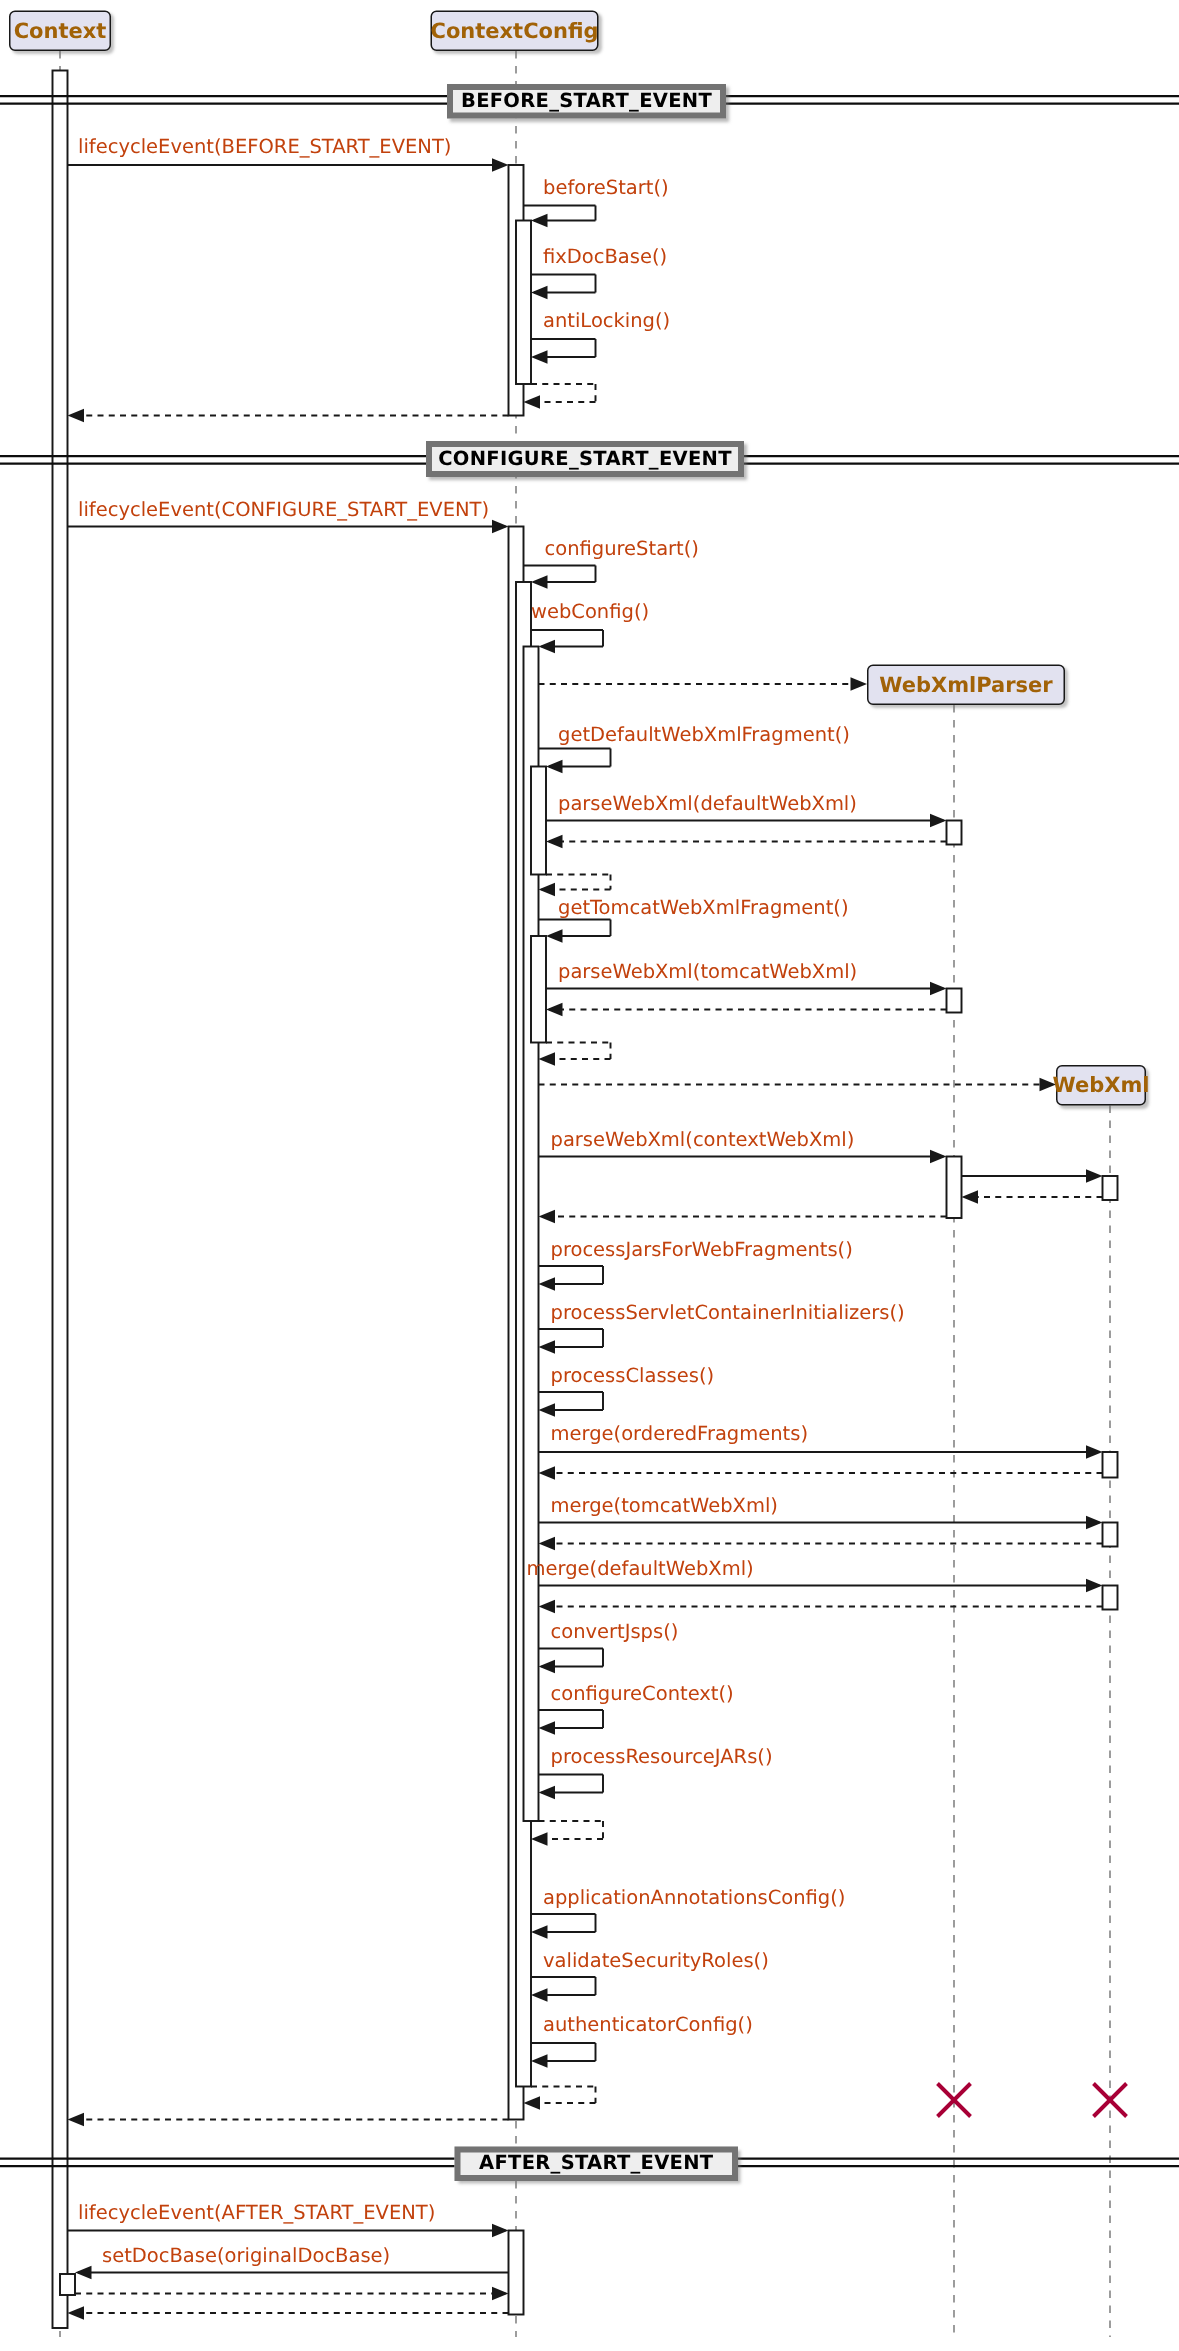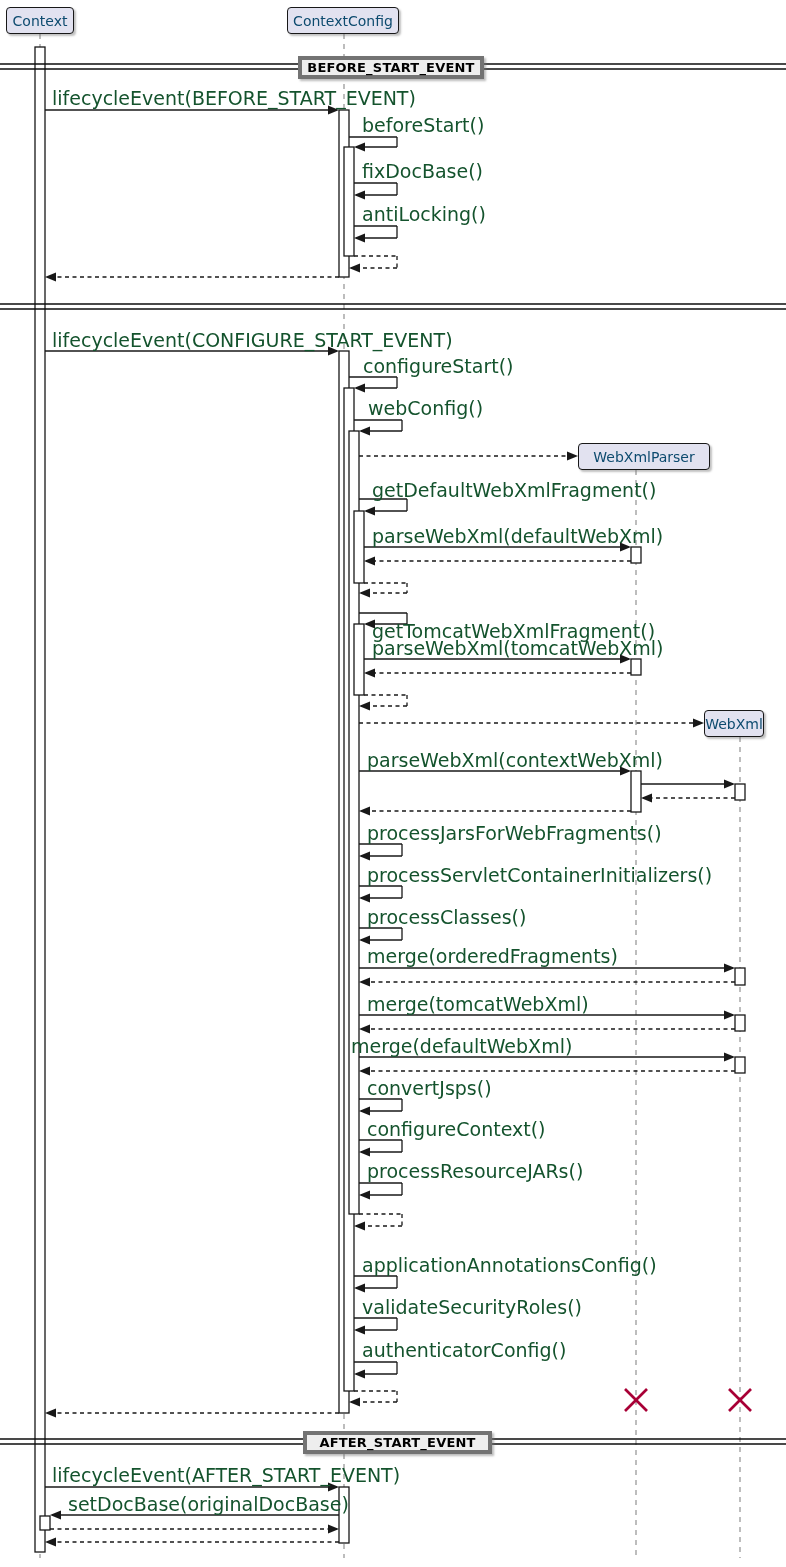--- a/index.html
+++ b/index.html
@@ -3,33 +3,34 @@
 <meta charset="utf-8">
 <style>
   html,body{margin:0;padding:0;background:#fff;}
   body{width:786px;height:1567px;font-family:"DejaVu Sans",sans-serif;}
   #diagram{position:relative;width:786px;height:1567px;background:#fff;overflow:hidden;}
   #diagram svg{position:absolute;left:0;top:0;}
   .participant{
     position:absolute;box-sizing:border-box;
     display:flex;align-items:center;justify-content:center;
     background:#E2E2F0;border:1.5px solid #181818;border-radius:4px;
-    font-size:14px;color:#0c4a6e;box-shadow:2px 2px 2px rgba(120,120,120,.45);
+    font-size:14px;color:#a16207;box-shadow:2px 2px 2px rgba(120,120,120,.45);
     white-space:nowrap;
+    font-weight:bold;
   }
   .divider-label{
     position:absolute;box-sizing:border-box;
     display:flex;align-items:center;justify-content:center;
     background:#EEEEEE;border:4px solid #737373;
     font-size:13px;font-weight:bold;color:#000000;
     box-shadow:2px 2px 2px rgba(120,120,120,.5);
     white-space:nowrap;letter-spacing:.2px;
   }
   .msg-label{
-    position:absolute;font-size:19px;color:#14532d;white-space:nowrap;line-height:15px;
+    position:absolute;font-size:13px;color:#c2410c;white-space:nowrap;line-height:15px;
   }
 </style>
 </head>
 <body>
 
 <div id="diagram">
     <svg width="786" height="1567">
       <line x1="40" y1="34" x2="40" y2="1558" stroke="#888888" stroke-width="1.1" stroke-dasharray="5,5"></line>
       <line x1="344" y1="34" x2="344" y2="1558" stroke="#888888" stroke-width="1.1" stroke-dasharray="5,5"></line>
       <line x1="636" y1="470" x2="636" y2="1558" stroke="#888888" stroke-width="1.1" stroke-dasharray="5,5"></line>
@@ -193,24 +194,24 @@
       <line x1="625" y1="1411" x2="647" y2="1389" stroke="#A80036" stroke-width="2.6"></line>
       <line x1="729" y1="1389" x2="751" y2="1411" stroke="#A80036" stroke-width="2.6"></line>
       <line x1="729" y1="1411" x2="751" y2="1389" stroke="#A80036" stroke-width="2.6"></line>
     </svg>
     <div class="msg-label" style="left: 52px; top: 91px;">lifecycleEvent(BEFORE_START_EVENT)</div>
     <div class="msg-label" style="left: 362px; top: 118px;">beforeStart()</div>
     <div class="msg-label" style="left: 362px; top: 164px;">fixDocBase()</div>
     <div class="msg-label" style="left: 362px; top: 207px;">antiLocking()</div>
     <div class="msg-label" style="left: 52px; top: 333px;">lifecycleEvent(CONFIGURE_START_EVENT)</div>
     <div class="msg-label" style="left: 363px; top: 359px;">configureStart()</div>
-    <div class="msg-label" style="left: 368px; top: 401px; text-align: right;">webConfig()</div>
+    <div class="msg-label" style="left: 354px; top: 401px; text-align: right;">webConfig()</div>
     <div class="msg-label" style="left: 372px; top: 483px;">getDefaultWebXmlFragment()</div>
     <div class="msg-label" style="left: 372px; top: 529px;">parseWebXml(defaultWebXml)</div>
-    <div class="msg-label" style="left: 372px; top: 624px;">getTomcatWebXmlFragment()</div>
+    <div class="msg-label" style="left: 372px; top: 598px;">getTomcatWebXmlFragment()</div>
     <div class="msg-label" style="left: 372px; top: 641px;">parseWebXml(tomcatWebXml)</div>
     <div class="msg-label" style="left: 367px; top: 753px;">parseWebXml(contextWebXml)</div>
     <div class="msg-label" style="left: 367px; top: 826px;">processJarsForWebFragments()</div>
     <div class="msg-label" style="left: 367px; top: 868px;">processServletContainerInitializers()</div>
     <div class="msg-label" style="left: 367px; top: 910px;">processClasses()</div>
     <div class="msg-label" style="left: 367px; top: 949px;">merge(orderedFragments)</div>
     <div class="msg-label" style="left: 367px; top: 997px;">merge(tomcatWebXml)</div>
     <div class="msg-label" style="left: 351px; top: 1039px;">merge(defaultWebXml)</div>
     <div class="msg-label" style="left: 367px; top: 1081px;">convertJsps()</div>
     <div class="msg-label" style="left: 367px; top: 1122px;">configureContext()</div>
@@ -218,14 +219,15 @@
     <div class="msg-label" style="left: 362px; top: 1258px;">applicationAnnotationsConfig()</div>
     <div class="msg-label" style="left: 362px; top: 1300px;">validateSecurityRoles()</div>
     <div class="msg-label" style="left: 362px; top: 1343px;">authenticatorConfig()</div>
     <div class="msg-label" style="left: 52px; top: 1468px;">lifecycleEvent(AFTER_START_EVENT)</div>
     <div class="msg-label" style="left: 68px; top: 1497px;">setDocBase(originalDocBase)</div>
     <div class="participant" style="left: 6px; top: 7px; width: 68px; height: 27px;">Context</div>
     <div class="participant" style="left: 287px; top: 7px; width: 112px; height: 27px;">ContextConfig</div>
     <div class="participant" style="left: 578px; top: 443px; width: 132px; height: 27px;">WebXmlParser</div>
     <div class="participant" style="left: 704px; top: 710px; width: 60px; height: 27px;">WebXml</div>
     <div class="divider-label" style="left: 298px; top: 56px; width: 186px; height: 23px;">BEFORE_START_EVENT</div>
+    <div class="divider-label" style="left: 284px; top: 294px; width: 212px; height: 24px;">CONFIGURE_START_EVENT</div>
     <div class="divider-label" style="left: 303px; top: 1431px; width: 189px; height: 23px;">AFTER_START_EVENT</div>
   </div>
 
 </body></html>

